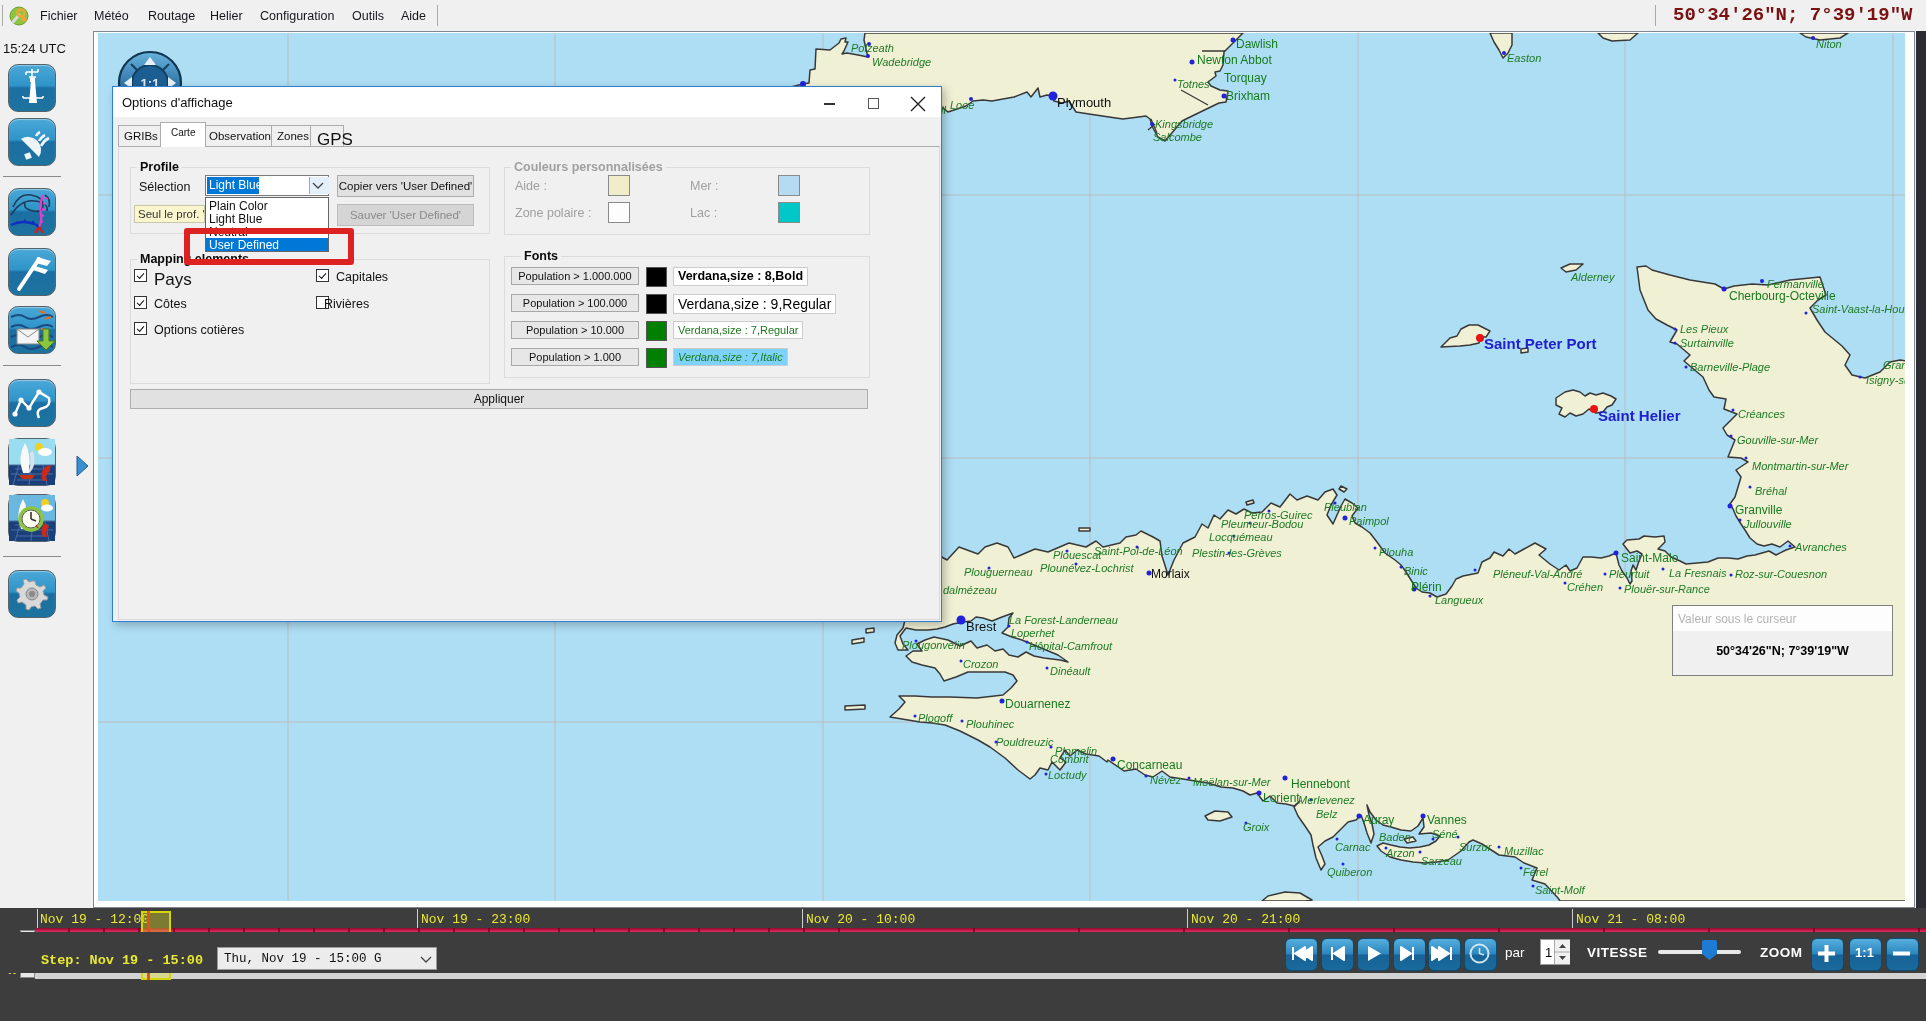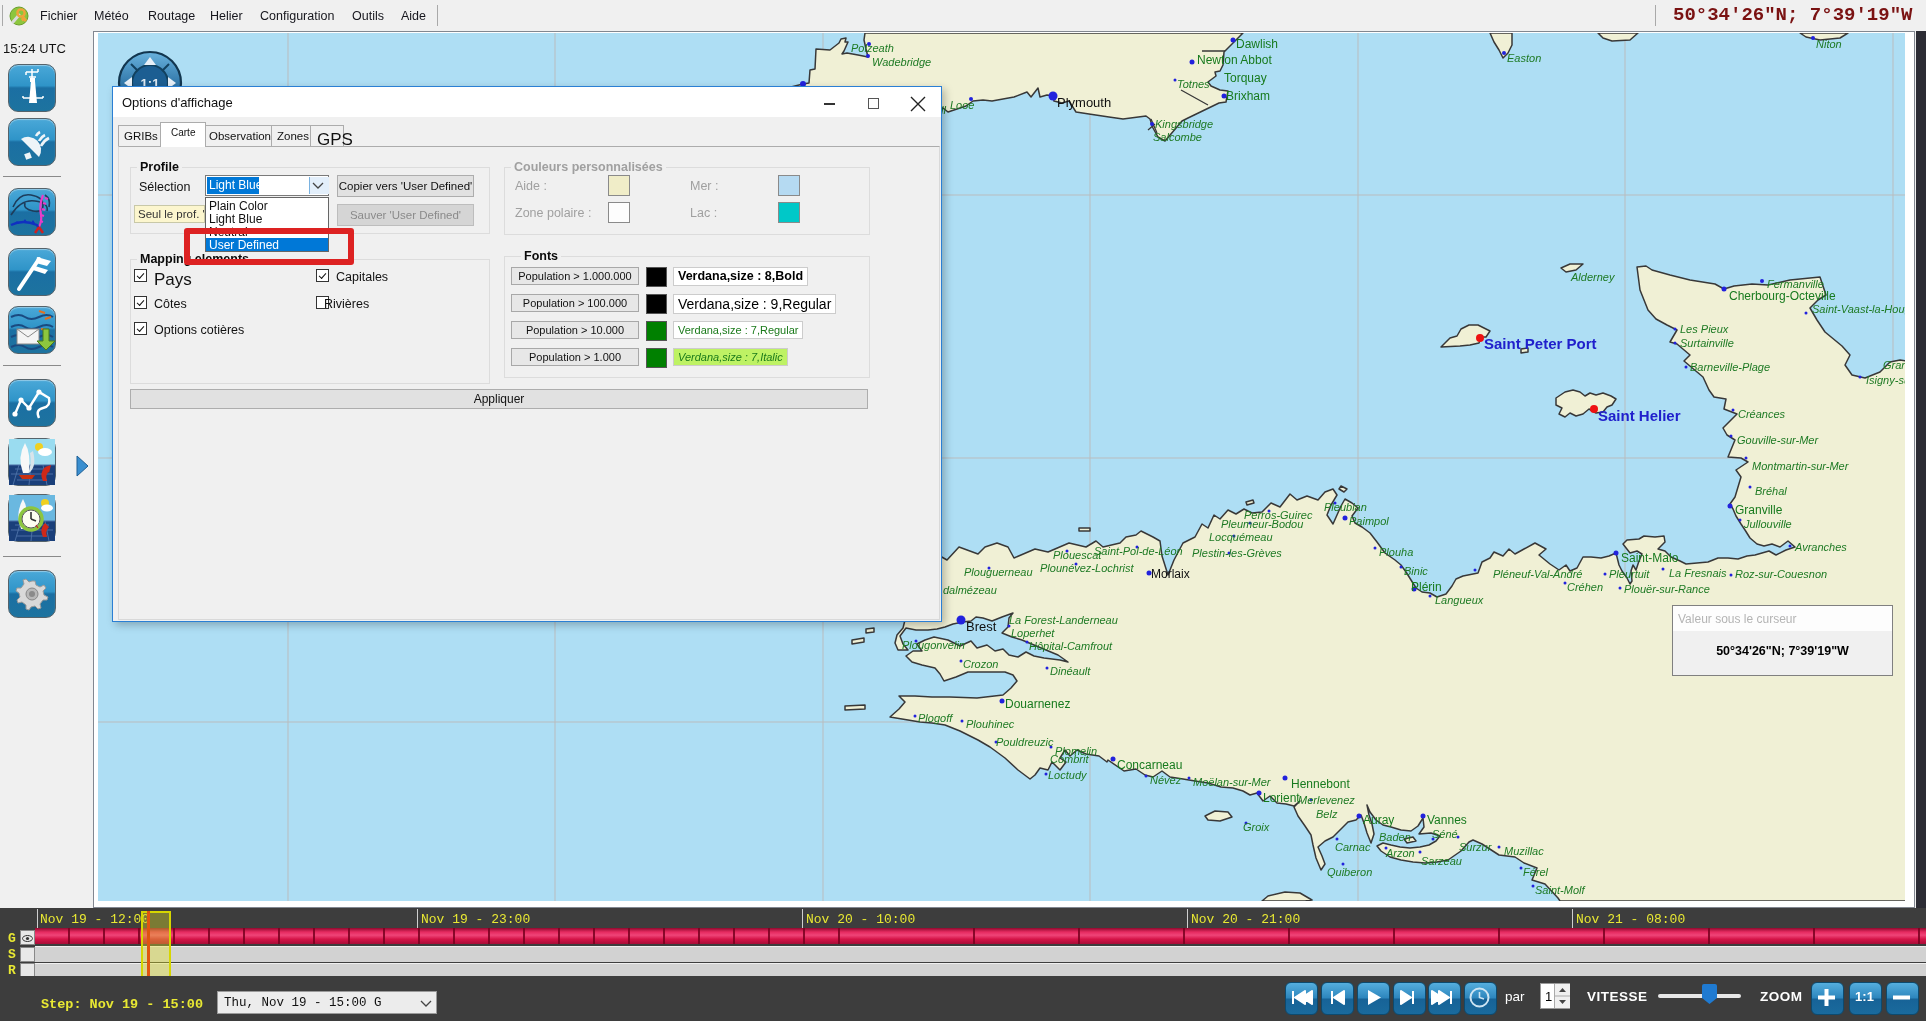--- a/index.html
+++ b/index.html
@@ -16,21 +16,21 @@
   
   #mapwrap{position:absolute;left:68px;top:31px;width:1848px;height:877px;background:#f0f0f0;}
   #mapborder{position:absolute;left:25px;top:0px;width:1822px;height:877px;background:#ffffff;border:1px solid #828790;box-sizing:border-box;}
   #mapcanvas{position:absolute;left:98px;top:33px;width:1807px;height:868px;background:#aedef4;overflow:hidden;}
   
   #dlg{position:absolute;left:112px;top:86px;width:830px;height:536px;background:#f0f0f0;
     border:1px solid #2a7fd4;box-sizing:border-box;box-shadow:3px 3px 8px rgba(0,0,0,.25);}
   #dlgtitle{position:absolute;left:0;top:0;width:100%;height:30px;background:#ffffff;}
   
   #timeline{position:absolute;left:0;top:908px;width:1926px;height:72px;background:#3d3d3d;}
-  #controls{position:absolute;left:0;top:976px;width:1926px;height:41px;background:#3d3d3d;}
+  #controls{position:absolute;left:0;top:932px;width:1926px;height:41px;background:#3d3d3d;}
   .yel{color:#e8e833;font-family:"Liberation Mono",monospace;}
   .cbtn{position:absolute;width:31px;height:31px;border-radius:6px;
     background:linear-gradient(180deg,#55aede 0%,#2d86bd 48%,#176397 52%,#1a6a9d 100%);
     border:1px solid #0d4a6e;}
   .chk{position:absolute;width:13px;height:13px;background:#fff;border:1px solid #333;box-sizing:border-box;}
   .chk::after{content:"";position:absolute;left:1.5px;top:2.5px;width:6px;height:3px;
     border-left:1.8px solid #111;border-bottom:1.8px solid #111;transform:rotate(-48deg);}
   .chk.e::after{display:none;}
   .pbtn{position:absolute;width:128px;height:18px;background:#e7e7e7;border:1px solid #a8a8a8;
     box-sizing:border-box;text-align:center;font-size:11px;color:#111;line-height:16px;}
@@ -502,21 +502,21 @@
   <div class="abs" style="left:533px;top:180px;width:19px;height:18px;background:#000;border:1px solid #555"></div>
   <div class="abs" style="left:560px;top:180px;height:17px;background:#fff;border:1px solid #ccc;font-size:12.5px;font-weight:bold;color:#000;padding:0 4px;line-height:17px">Verdana,size : 8,Bold</div>
   <div class="pbtn" style="left:398px;top:207px">Population &gt; 100.000</div>
   <div class="abs" style="left:533px;top:207px;width:19px;height:18px;background:#000;border:1px solid #555"></div>
   <div class="abs" style="left:560px;top:207px;height:18px;background:#fff;border:1px solid #ccc;font-size:14px;color:#000;padding:0 4px;line-height:18px">Verdana,size : 9,Regular</div>
   <div class="pbtn" style="left:398px;top:234px">Population &gt; 10.000</div>
   <div class="abs" style="left:533px;top:234px;width:19px;height:18px;background:#008000;border:1px solid #555"></div>
   <div class="abs" style="left:560px;top:234px;height:16px;background:#fff;border:1px solid #ccc;font-size:11px;color:#1a7a1a;padding:0 4px;line-height:16px">Verdana,size : 7,Regular</div>
   <div class="pbtn" style="left:398px;top:261px">Population &gt; 1.000</div>
   <div class="abs" style="left:533px;top:261px;width:19px;height:18px;background:#008000;border:1px solid #555"></div>
-  <div class="abs" style="left:560px;top:261px;height:16px;background:#bef264;border:1px solid #ccc;font-size:11px;font-style:italic;color:#1a7a1a;padding:0 4px;line-height:16px">Verdana,size : 7,Italic</div>
+  <div class="abs" style="left:560px;top:261px;height:16px;background:#7dd3fc;border:1px solid #ccc;font-size:11px;font-style:italic;color:#1a7a1a;padding:0 4px;line-height:16px">Verdana,size : 7,Italic</div>
 
   <div class="abs" style="left:17px;top:302px;width:738px;height:20px;background:#e1e1e1;border:1px solid #adadad;box-sizing:border-box;text-align:center;font-size:12px;color:#111;line-height:18px">Appliquer</div>
 </div>
 
 <div id="timeline">
   <div class="abs yel" style="left:8px;top:23px;font-size:13px;font-weight:bold">G</div>
   <div class="abs yel" style="left:8px;top:39px;font-size:13px;font-weight:bold">S</div>
   <div class="abs yel" style="left:8px;top:55px;font-size:13px;font-weight:bold">R</div>
 
   <div class="abs" style="left:20px;top:22px;width:13px;height:13px;background:#e8e8e8;border:1px solid #888">

